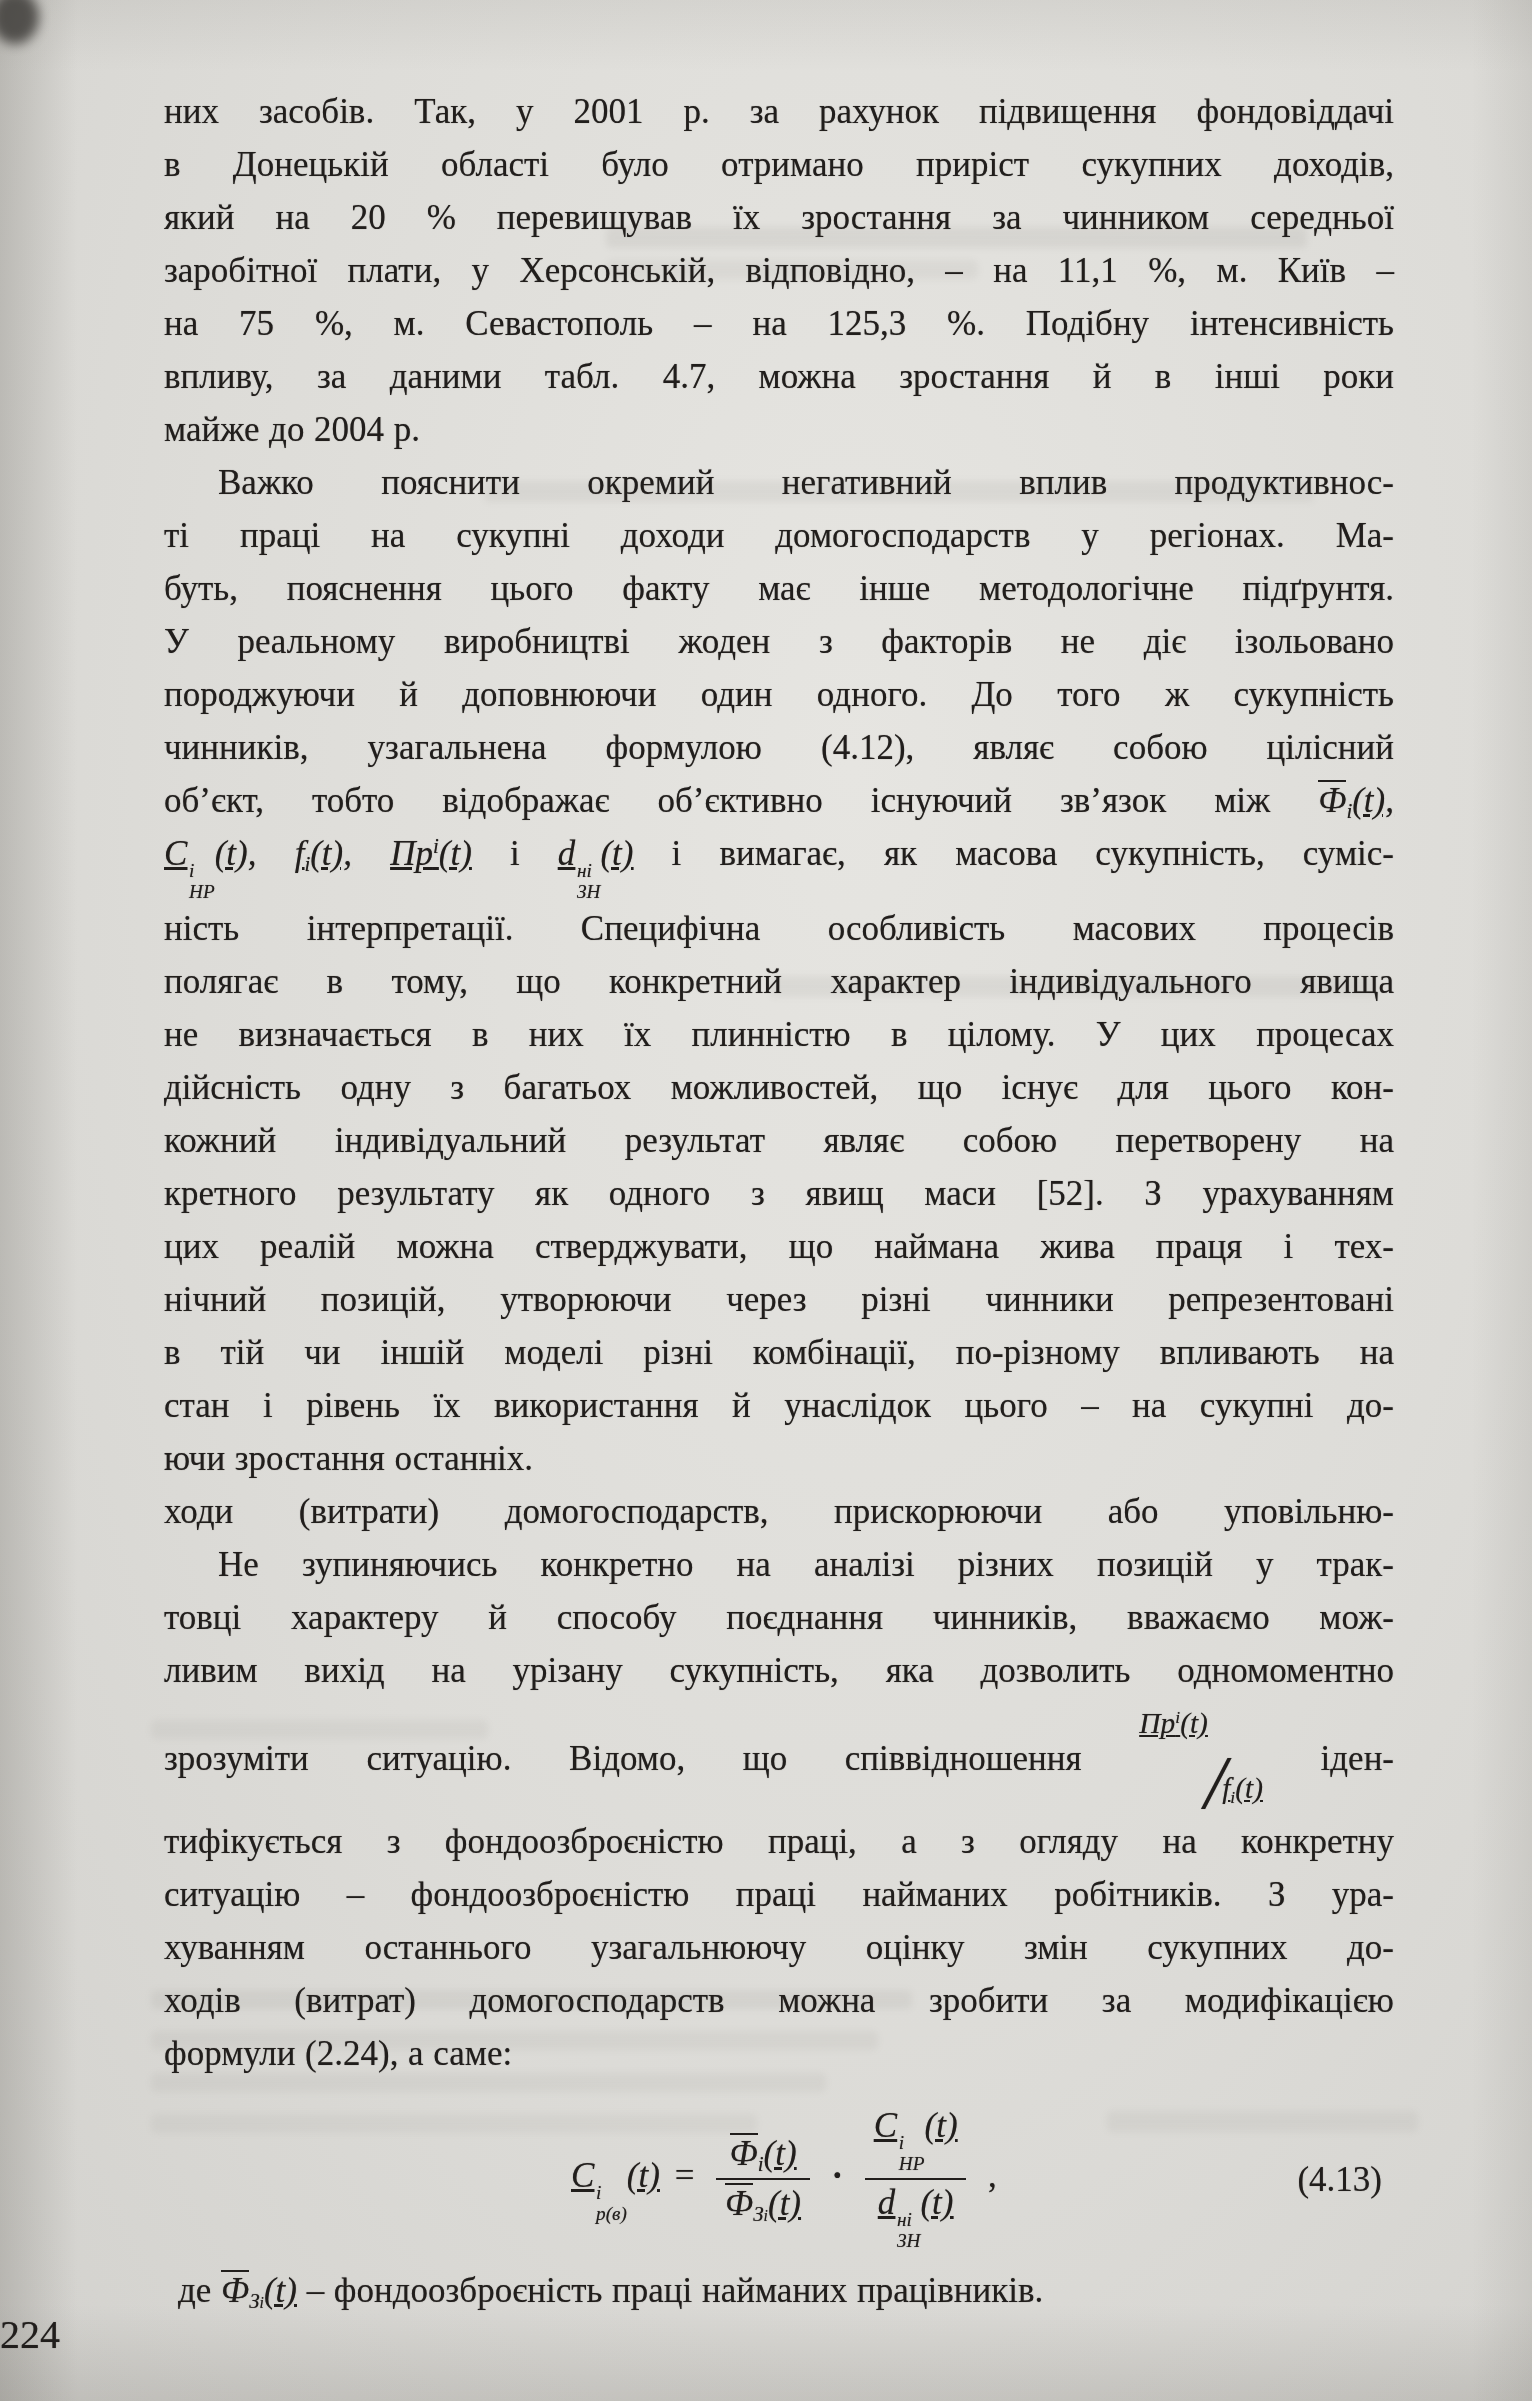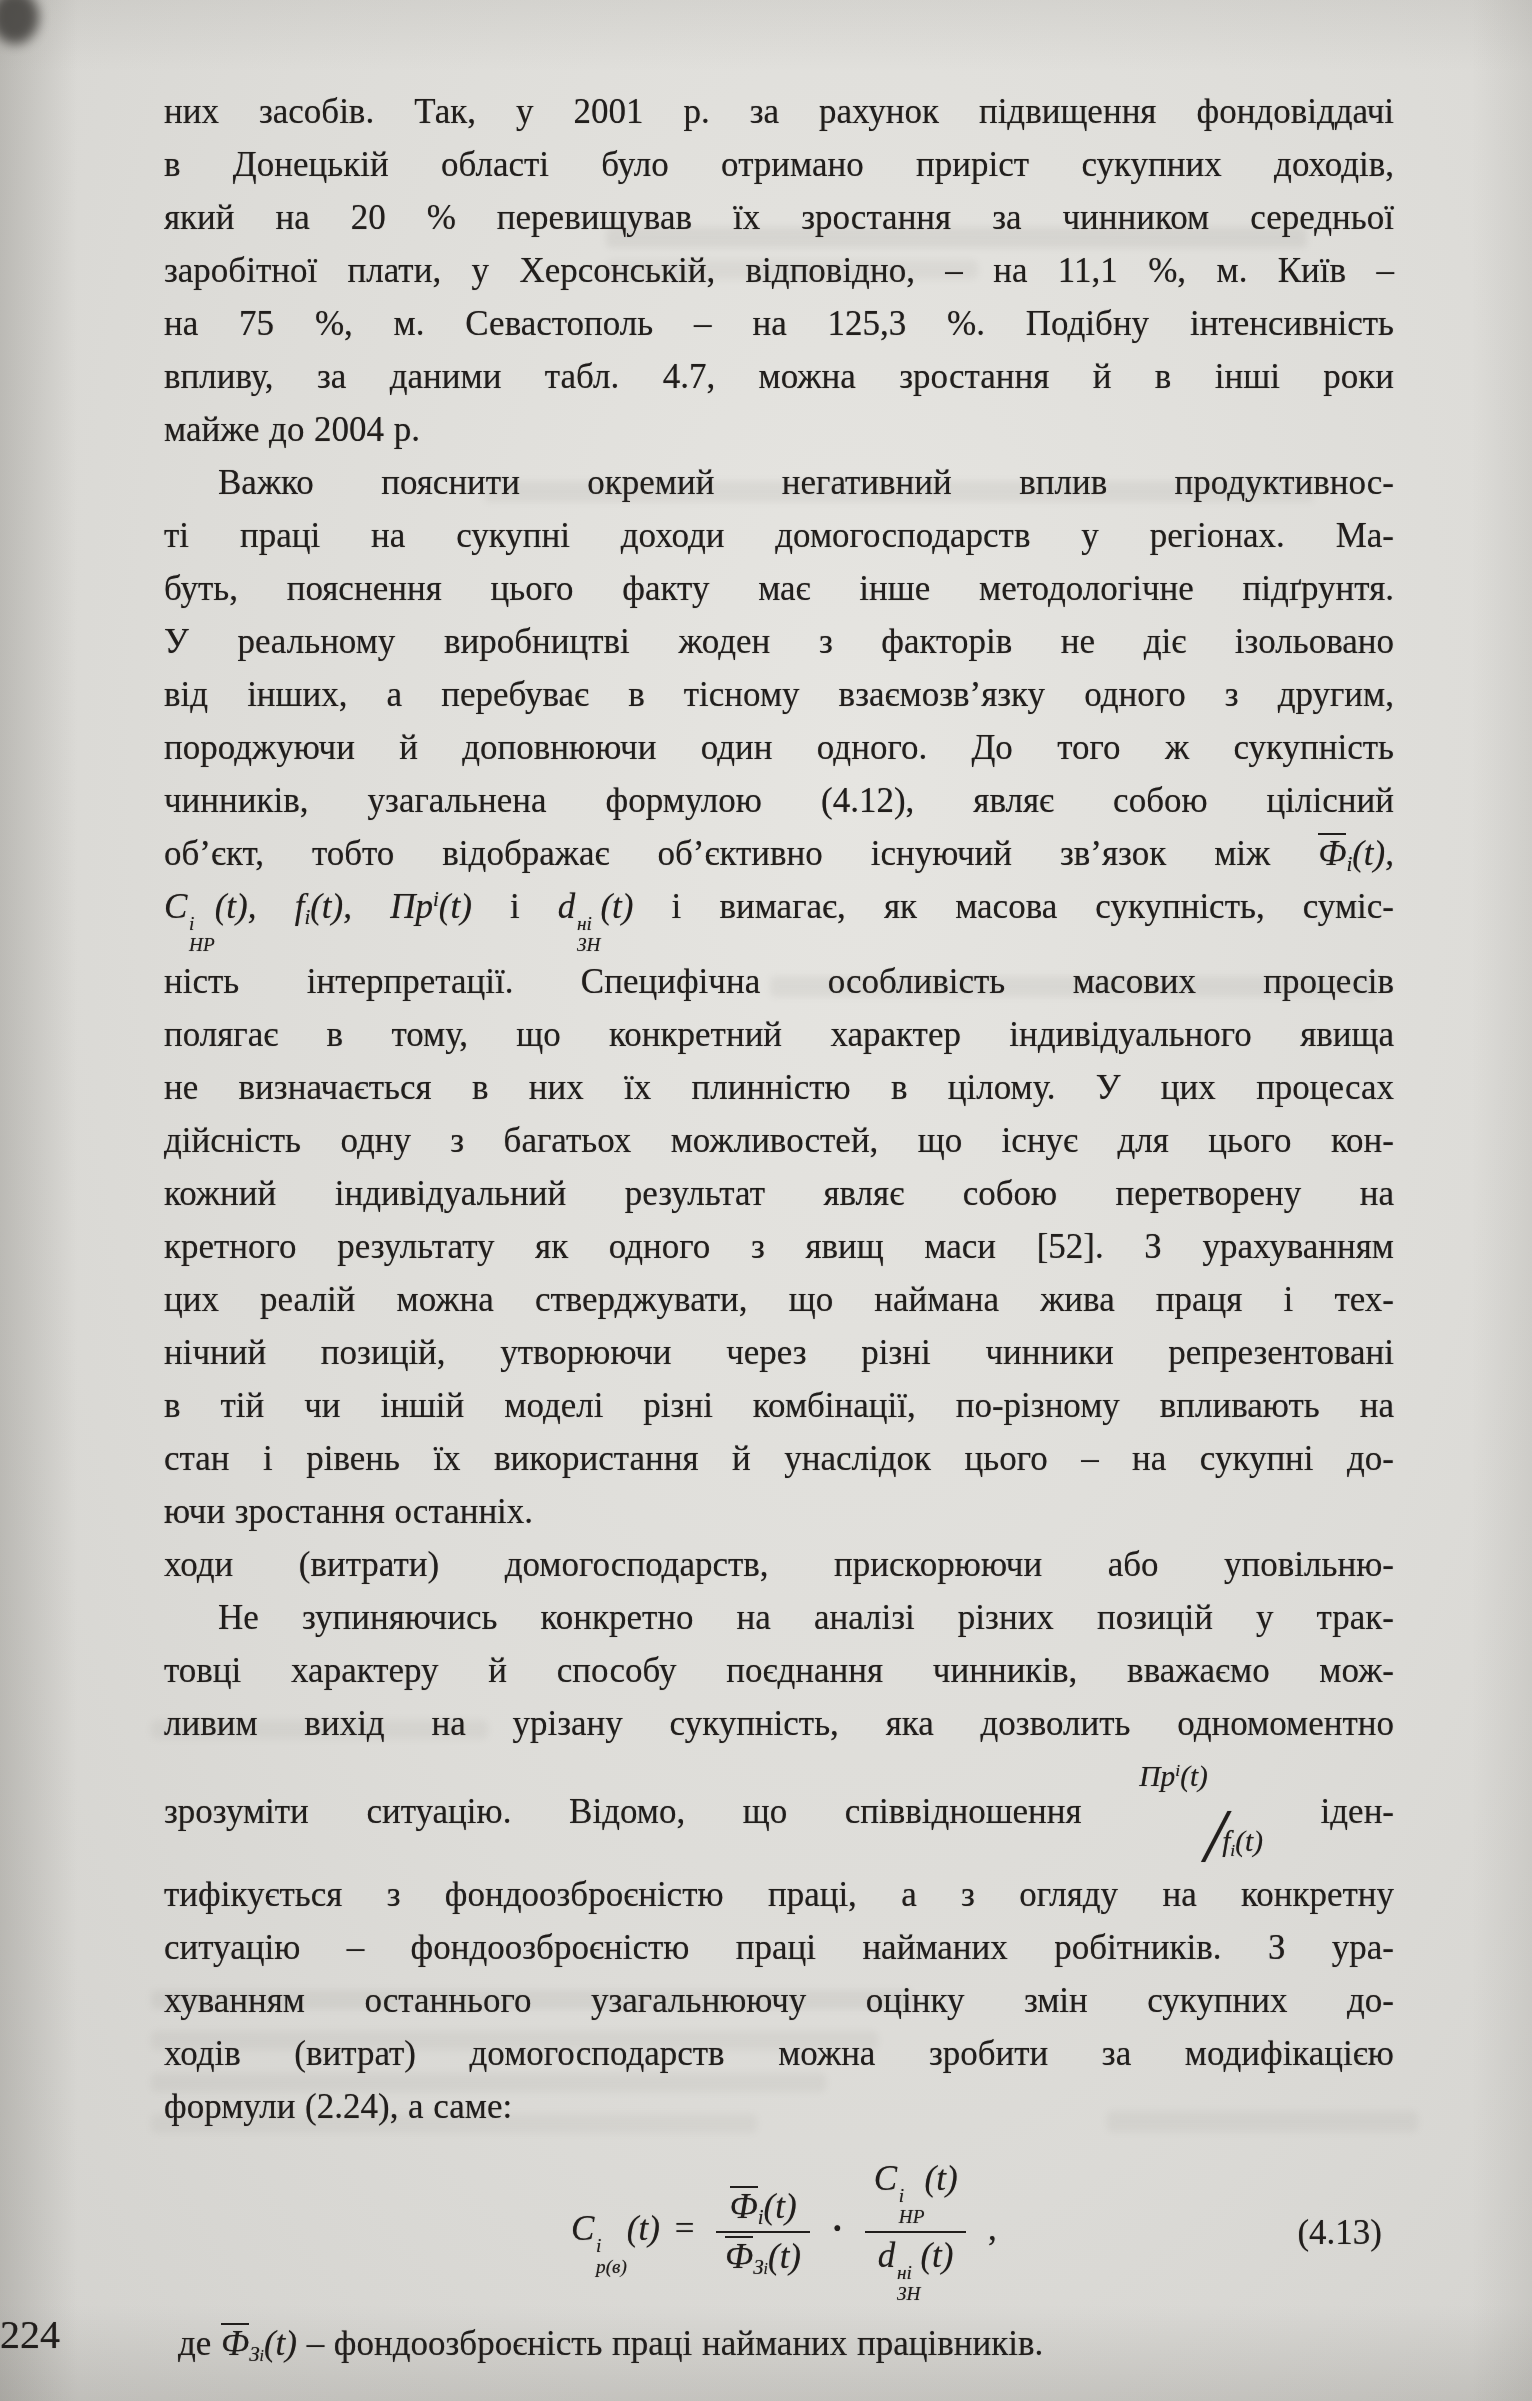--- a/index.html
+++ b/index.html
@@ -42,21 +42,21 @@
     text-shadow: 0 0 0.9px rgba(25,22,20,.55);
     word-spacing: 0.9px;
   }
   .para { margin: 0; }
   .line { text-align: justify; text-align-last: justify; }
   .line.last { text-align-last: left; }
   .line.ind { padding-left: 54px; }
   .line.small-ind { padding-left: 14px; }
 
   
-  .mv { font-style: italic; white-space: nowrap; }
+  .mv { font-style: italic; white-space: nowrap; text-decoration: underline; }
   .mv sub { font-size: .60em; vertical-align: -0.28em; line-height: 0; }
   .mv sup { font-size: .60em; vertical-align: 0.55em; line-height: 0; }
   .mv .ss { font-size: .75em; }
   .ov { display: inline-block; border-top: 2.6px solid #211e1c; padding-top: 0.9px; line-height: 1.05; }
   .stack {
     display: inline-flex; flex-direction: column; align-items: flex-start;
     font-size: .55em; line-height: 1.1; vertical-align: -0.62em;
     margin-left: 1.7px;
   }
   .stack .t, .stack .b { display: block; }
@@ -121,21 +121,20 @@
       <div class="line">на 75 %, м. Севастополь – на 125,3 %. Подібну інтенсивність</div>
       <div class="line">впливу, за даними табл. 4.7, можна зростання й в інші роки</div>
       <div class="line last">майже до 2004 р.</div>
     </div>
 
     <div class="para">
       <div class="line ind">Важко пояснити окремий негативний вплив продуктивнос-</div>
       <div class="line">ті праці на сукупні доходи домогосподарств у регіонах. Ма-</div>
       <div class="line">буть, пояснення цього факту має інше методологічне підґрунтя.</div>
       <div class="line">У реальному виробництві жоден з факторів не діє ізольовано</div>
-      <div class="line">від інших, а перебуває в тісному взаємозв’язку одного з другим,</div>
       <div class="line">породжуючи й доповнюючи один одного. До того ж сукупність</div>
       <div class="line">чинників, узагальнена формулою (4.12), являє собою цілісний</div>
 
       <div class="line">
         <span>об’єкт, тобто відображає об’єктивно існуючий зв’язок між</span>
         <span class="mv"><span class="ov">Ф</span><sub>i</sub><span>(t),</span></span>
       </div>
 
       <div class="line">
         <span class="mv"><span>C</span><span class="stack">

